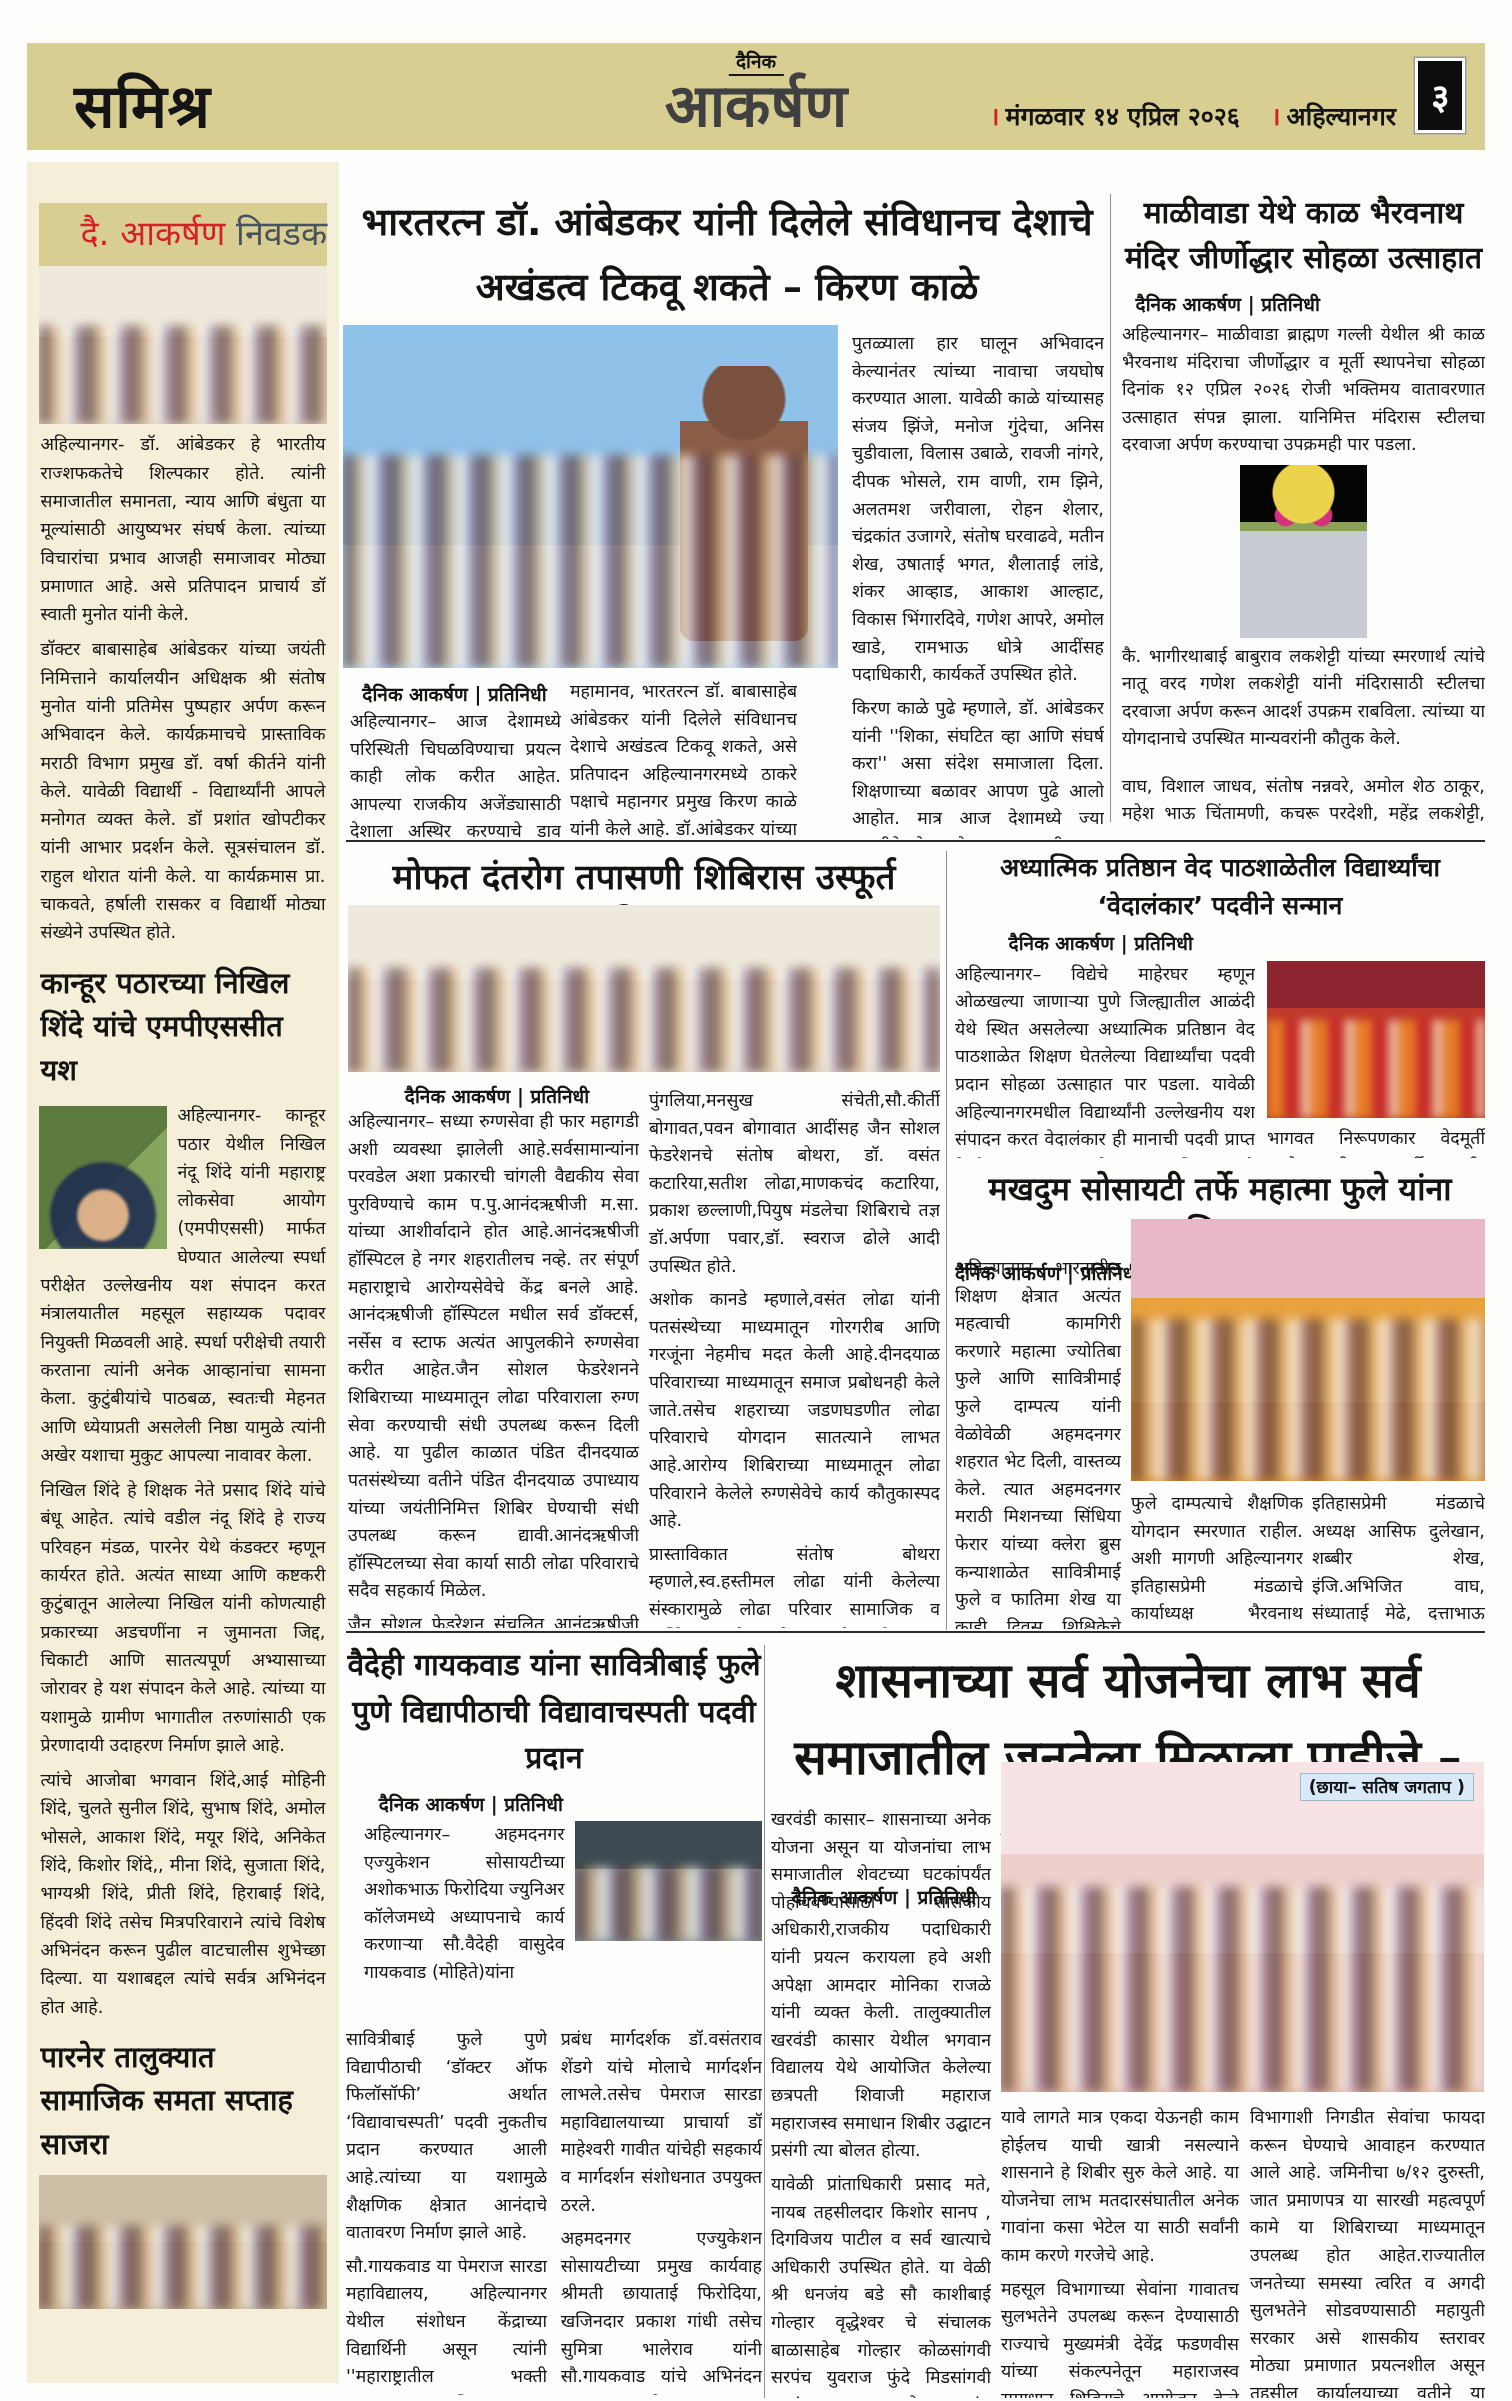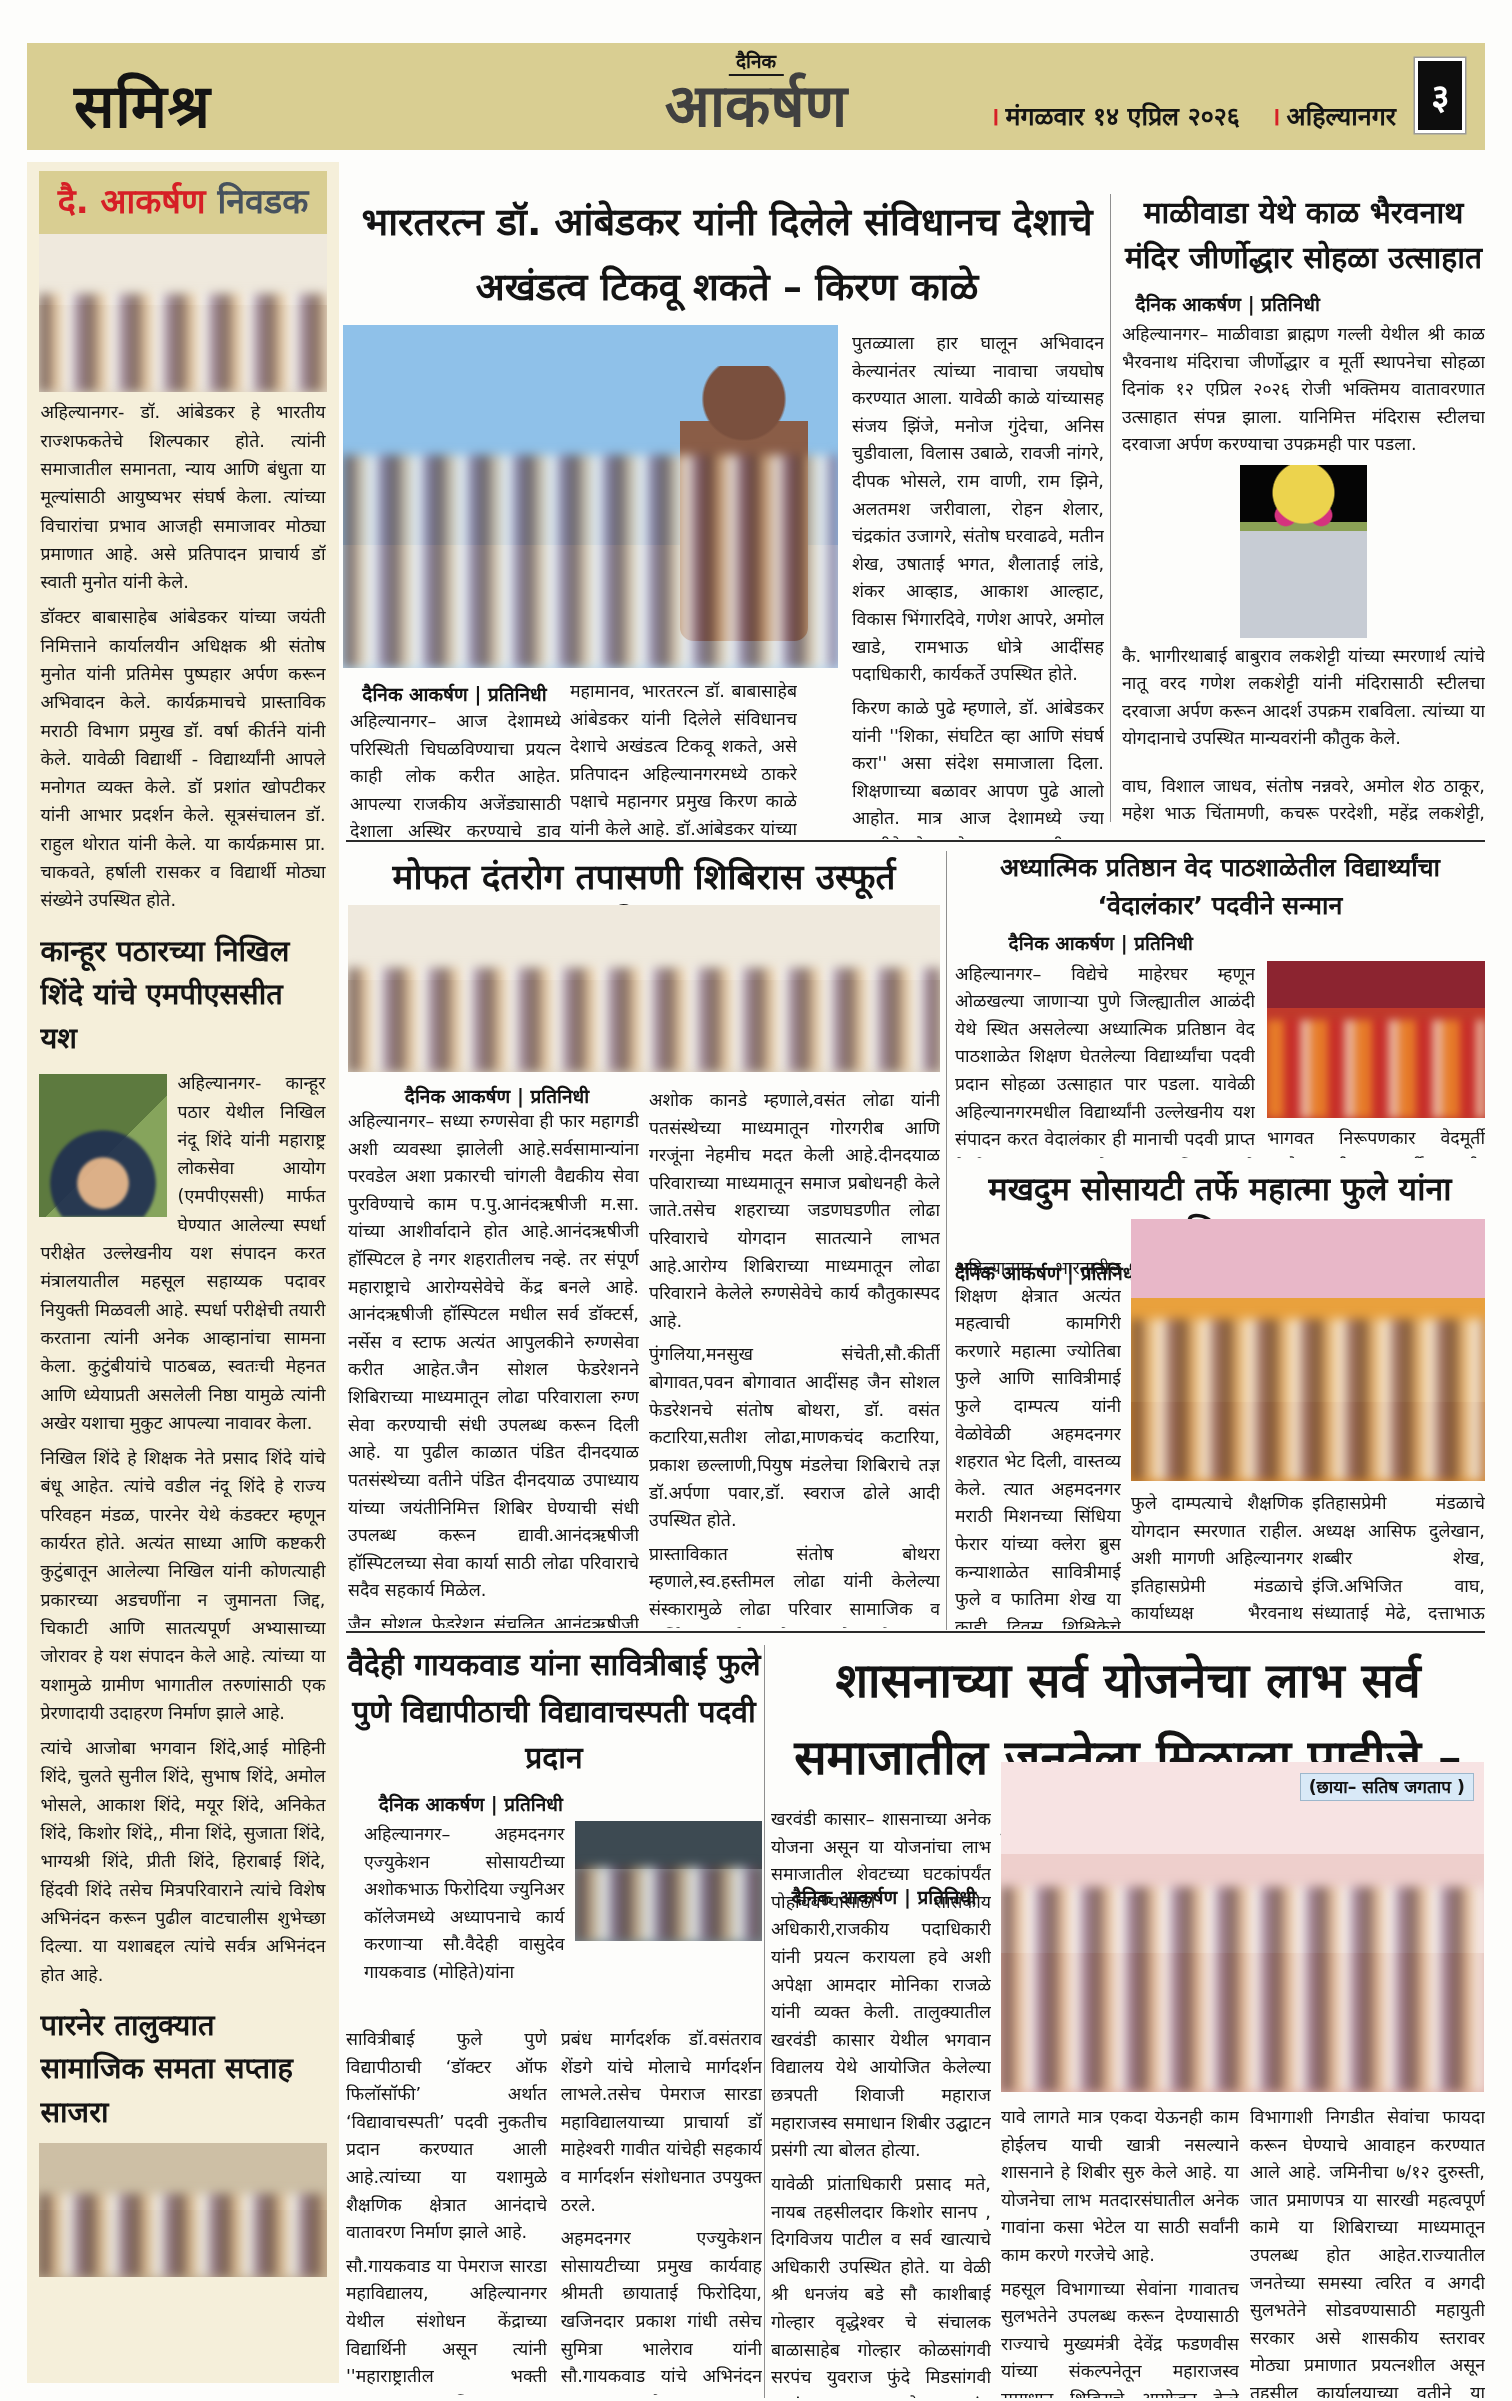--- a/index.html
+++ b/index.html
@@ -18,21 +18,21 @@
   .m-daily { font-size:19px; font-weight:bold; display:inline-block; border-bottom:2.3px solid #1a1a1a; padding:0 7.5px 0.8px; }
   .m-title { font-size:59px; font-weight:bold; color:#404040; line-height:1.02; }
   .m-right { position:absolute; right:89px; bottom:18px; font-size:25px; font-weight:bold; white-space:nowrap; }
   .m-right .sep { color:#d61f26; font-weight:bold; margin:0 6px 0 22.6px; }
   .m-pagebox { position:absolute; right:19.6px; top:15px; width:50px; height:75px; background:#0d0d0d;
                border:3px solid #fff; box-shadow:0 0 0 1.5px #9a9a9a; color:#fff; font-size:35px; font-weight:bold;
                display:flex; align-items:center; justify-content:center; }
   
   .rail { position:absolute; left:27px; top:162px; width:312px; height:2221px; background:#f5efda;
           padding:9px 12px; overflow:hidden; }
-  .rail-header { background:#d9ce92; text-align:center; font-size:34px; font-weight:bold; padding:6px 0 10.5px; }
+  .rail-header { background:#d9ce92; text-align:right; font-size:34px; font-weight:normal; padding:6px 0 10.5px;margin-top:32px; }
   .rail-header .red  { color:#d61f26; }
   .rail-header .dark { color:#47525e; }
   .rail h2 { font-size:29px; line-height:1.5; font-weight:bold; margin:15px 1.5px 9px; }
   .rail p  { font-size:17.7px; line-height:1.6; text-align:justify; margin:6.8px 1.5px; }
   
   .ph { position:relative; overflow:hidden; background:#d8d2c4; }
   .ph::after { content:""; position:absolute; left:0; right:0; bottom:0; height:62%;
     background:repeating-linear-gradient(90deg, rgba(93,64,55,.70) 0 12px, rgba(224,186,138,.65) 12px 22.6px,
                rgba(250,250,248,.75) 22.6px 35px, rgba(122,92,124,.65) 35px 45px);
     filter:blur(5.3px); }
@@ -152,22 +152,22 @@
 <div class="rule-h" style="left:346px;top:840px;width:1139px;"></div>
 
 <h2 class="art abs" style="left:348px;top:852px;width:592px;font-size:35px;">मोफत दंतरोग तपासणी शिबिरास उस्फूर्त प्रतिसाद</h2>
 <div class="ph hall abs photo" style="left:348px;top:905px;width:592px;height:167px;"></div>
 <div class="byline abs" style="left:354px;top:1078px;width:286px;">दैनिक आकर्षण | प्रतिनिधी</div>
 <div class="abs" style="left:348px;top:1108px;width:291px;height:520px;">
   <p class="body">अहिल्यानगर– सध्या रुग्णसेवा ही फार महागडी अशी व्यवस्था झालेली आहे.सर्वसामान्यांना परवडेल अशा प्रकारची चांगली वैद्यकीय सेवा पुरविण्याचे काम प.पु.आनंदऋषीजी म.सा. यांच्या आशीर्वादाने होत आहे.आनंदऋषीजी हॉस्पिटल हे नगर शहरातीलच नव्हे. तर संपूर्ण महाराष्ट्राचे आरोग्यसेवेचे केंद्र बनले आहे. आनंदऋषीजी हॉस्पिटल मधील सर्व डॉक्टर्स, नर्सेस व स्टाफ अत्यंत आपुलकीने रुग्णसेवा करीत आहेत.जैन सोशल फेडरेशनने शिबिराच्या माध्यमातून लोढा परिवाराला रुग्ण सेवा करण्याची संधी उपलब्ध करून दिली आहे. या पुढील काळात पंडित दीनदयाळ पतसंस्थेच्या वतीने पंडित दीनदयाळ उपाध्याय यांच्या जयंतीनिमित्त शिबिर घेण्याची संधी उपलब्ध करून द्यावी.आनंदऋषीजी हॉस्पिटलच्या सेवा कार्या साठी लोढा परिवाराचे सदैव सहकार्य मिळेल.</p>
   <p class="body">जैन सोशल फेडरेशन संचलित आनंदऋषीजी हॉस्पिटलमध्ये स्व.हस्तीमलजी मूळचंदजी लोढा यांच्या स्मरणार्थ आयोजित दंतरोग तपासणी शिबिराचे उद्घाटन पतसंस्थेचे संस्थापक वसंत लोढा,उद्योजक पारस लोढा,सामाजिक कार्यकर्ते पोपट लोढा,सेवाभावी कार्यकर्ते संजय लोढा यांच्या हस्ते झाले.यावेळी माजी महापौर भाभी लोढा,शांतीलाल लोढा,संतोष लोढा,विशाल कानडे,बबनराव गोरे,जुगल लोढा,चैताली लोढा,अभय</p>
 </div>
 <div class="abs" style="left:649px;top:1087px;width:291px;height:541px;">
+  <p class="body">पुंगलिया,मनसुख संचेती,सौ.कीर्ती बोगावत,पवन बोगावात आदींसह जैन सोशल फेडरेशनचे संतोष बोथरा, डॉ. वसंत कटारिया,सतीश लोढा,माणकचंद कटारिया, प्रकाश छल्लाणी,पियुष मंडलेचा शिबिराचे तज्ञ डॉ.अर्पणा पवार,डॉ. स्वराज ढोले आदी उपस्थित होते.</p>
   <p class="body">अशोक कानडे म्हणाले,वसंत लोढा यांनी पतसंस्थेच्या माध्यमातून गोरगरीब आणि गरजूंना नेहमीच मदत केली आहे.दीनदयाळ परिवाराच्या माध्यमातून समाज प्रबोधनही केले जाते.तसेच शहराच्या जडणघडणीत लोढा परिवाराचे योगदान सातत्याने लाभत आहे.आरोग्य शिबिराच्या माध्यमातून लोढा परिवाराने केलेले रुग्णसेवेचे कार्य कौतुकास्पद आहे.</p>
-  <p class="body">पुंगलिया,मनसुख संचेती,सौ.कीर्ती बोगावत,पवन बोगावात आदींसह जैन सोशल फेडरेशनचे संतोष बोथरा, डॉ. वसंत कटारिया,सतीश लोढा,माणकचंद कटारिया, प्रकाश छल्लाणी,पियुष मंडलेचा शिबिराचे तज्ञ डॉ.अर्पणा पवार,डॉ. स्वराज ढोले आदी उपस्थित होते.</p>
   <p class="body">प्रास्ताविकात संतोष बोथरा म्हणाले,स्व.हस्तीमल लोढा यांनी केलेल्या संस्कारामुळे लोढा परिवार सामाजिक व धार्मिक कार्यात अग्रेसर आहे.काशी,बनारस येथे न जाता सामाजिक आरोग्य शिबिराच्या माध्यमातून केलेली रुग्णसेवा यज्ञकार्यच आहे.या सारख्या महत्वाकांक्षी प्रकल्पांतून लोढा परिवाराने समाजापुढे सहकार्याचा नवा आदर्श ठेवला आहे.</p>
 </div>
 
 <div class="rule-v" style="left:946px;top:851px;height:779px;"></div>
 
 <div class="abs" style="left:955px;top:849px;width:530px;height:309px;">
   <h2 class="art" style="font-size:25px;line-height:1.5;">अध्यात्मिक प्रतिष्ठान वेद पाठशाळेतील विद्यार्थ्यांचा ‘वेदालंकार’ पदवीने सन्मान</h2>
   <div class="byline" style="width:55%;margin-top:6px;">दैनिक आकर्षण | प्रतिनिधी</div>
   <div style="display:flex;gap:12px;">
     <div style="width:300px;overflow:hidden;">

